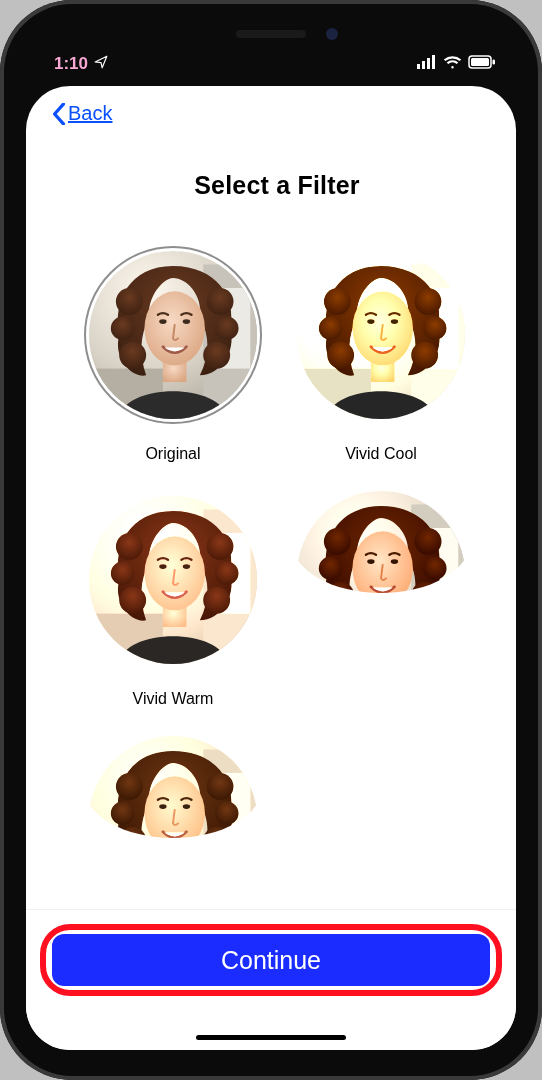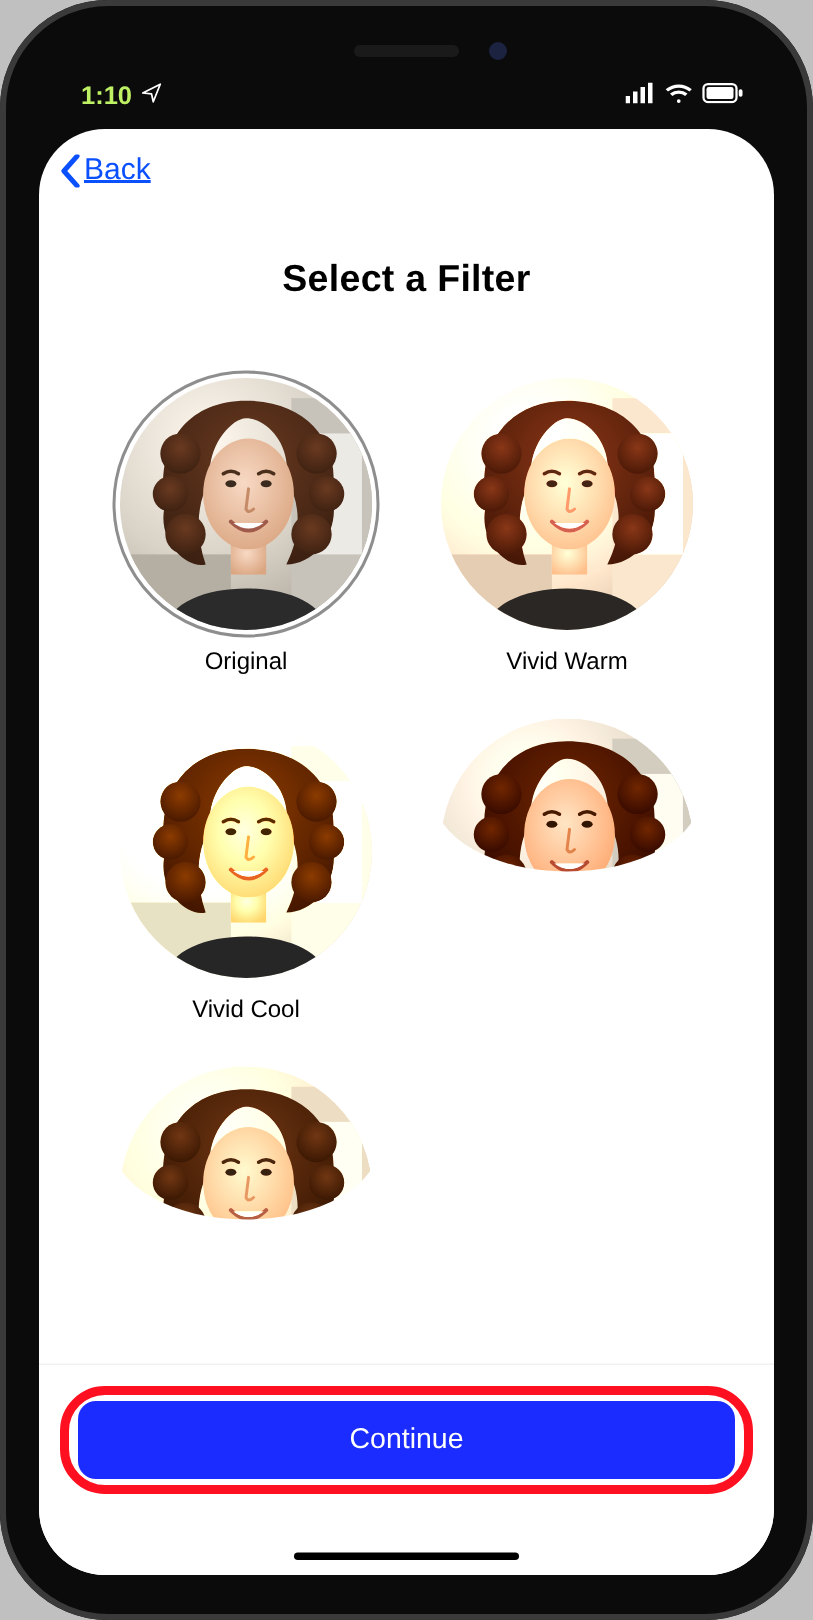--- a/index.html
+++ b/index.html
@@ -20,28 +20,28 @@
   .speaker {
     position: absolute; top: 30px; left: 50%; transform: translateX(-50%);
     width: 70px; height: 8px; background: #1a1a1a; border-radius: 4px;
   }
   .camera {
     position: absolute; top: 28px; left: calc(50% + 55px);
     width: 12px; height: 12px; background: #1b2340; border-radius: 50%;
   }
   .status-bar {
     position: absolute; top: 42px; left: 0; right: 0; height: 44px;
-    color: #bef264; display: flex; justify-content: space-between;
+    color: #f9a8d4; display: flex; justify-content: space-between;
     padding: 0 46px 0 54px; font-weight: 600; font-size: 17px;
   }
   .status-left { display: flex; align-items: center; gap: 6px; }
   .status-right { display: flex; align-items: center; gap: 6px; }
   .screen {
     position: absolute; top: 86px; left: 26px; right: 26px; bottom: 30px;
-    background: #fff; border-radius: 44px; overflow: hidden;
+    background: #fff; border-radius: 44px; overflow: hidden; padding-left: 12px;
   }
   .nav {
     padding: 16px 18px 6px 14px;
   }
   .back-btn {
     display: inline-flex; align-items: center; color: #0a50ff;
     font-size: 20px; gap: 2px;
   }
   .back-btn span { text-decoration: underline; }
   .title {
@@ -57,37 +57,37 @@
     width: 178px; height: 178px; border-radius: 50%;
     display: flex; align-items: center; justify-content: center;
   }
   .avatar-wrap.selected { border: 2px solid #8e8e8e; }
   .avatar {
     width: 168px; height: 168px; border-radius: 50%;
     overflow: hidden; position: relative;
   }
   .avatar svg { width: 100%; height: 100%; display: block; }
   .filter-label {
-    margin-top: 8px; font-size: 16px; color: #000;
+    margin-top: 21px; font-size: 16px; color: #000;
   }
   .bottom {
     position: absolute; left: 0; right: 0; bottom: 0;
     height: 140px; background: #fff;
     box-shadow: 0 -1px 0 rgba(0,0,0,.06);
     padding: 24px 26px 0 26px;
   }
   .highlight-ring {
     position: absolute; left: 14px; right: 14px; top: 14px;
     height: 72px; border: 6px solid #ff1020; border-radius: 30px;
     pointer-events: none;
   }
   .continue-btn {
     width: 100%; height: 52px; border-radius: 12px;
     background: #1a2cff; color: #fff; border: none;
-    font-size: 19px; font-weight: 500;
+    font-size: 25px; font-weight: 500;
   }
   .home-indicator {
     position: absolute; bottom: 10px; left: 50%; transform: translateX(-50%);
     width: 150px; height: 5px; background: #000; border-radius: 3px;
   }
   .row-cut .avatar-wrap { height: 102px; overflow: hidden; align-items: flex-start; }
   .row-cut .avatar { height: 168px; }
 </style>
 </head>
 <body>
@@ -148,37 +148,37 @@
             <div class="avatar" style="filter: none;">
               <svg viewBox="0 0 100 100" preserveAspectRatio="xMidYMid slice">
                 <use href="#face"></use>
               </svg>
             </div>
           </div>
         <div class="filter-label">Original</div>
       </div>
       <div class="filter-item">
         <div class="avatar-wrap">
+            <div class="avatar" style="filter: saturate(1.55) hue-rotate(12deg) brightness(1.2) contrast(1.18);">
+              <svg viewBox="0 0 100 100" preserveAspectRatio="xMidYMid slice">
+                <use href="#face"></use>
+              </svg>
+            </div>
+          </div>
+        <div class="filter-label">Vivid Cool</div>
+      </div>
+      <div class="filter-item">
+        <div class="avatar-wrap">
             <div class="avatar" style="filter: saturate(1.6) sepia(0.25) hue-rotate(-8deg) brightness(1.08) contrast(1.12);">
               <svg viewBox="0 0 100 100" preserveAspectRatio="xMidYMid slice">
                 <use href="#face"></use>
               </svg>
             </div>
           </div>
         <div class="filter-label">Vivid Warm</div>
-      </div>
-      <div class="filter-item">
-        <div class="avatar-wrap">
-            <div class="avatar" style="filter: saturate(1.55) hue-rotate(12deg) brightness(1.2) contrast(1.18);">
-              <svg viewBox="0 0 100 100" preserveAspectRatio="xMidYMid slice">
-                <use href="#face"></use>
-              </svg>
-            </div>
-          </div>
-        <div class="filter-label">Vivid Cool</div>
       </div>
       <div class="filter-item row-cut">
         <div class="avatar-wrap">
             <div class="avatar" style="filter: saturate(1.3) brightness(0.98) contrast(1.22);">
               <svg viewBox="0 0 100 100" preserveAspectRatio="xMidYMid slice">
                 <use href="#face"></use>
               </svg>
             </div>
           </div>
 

